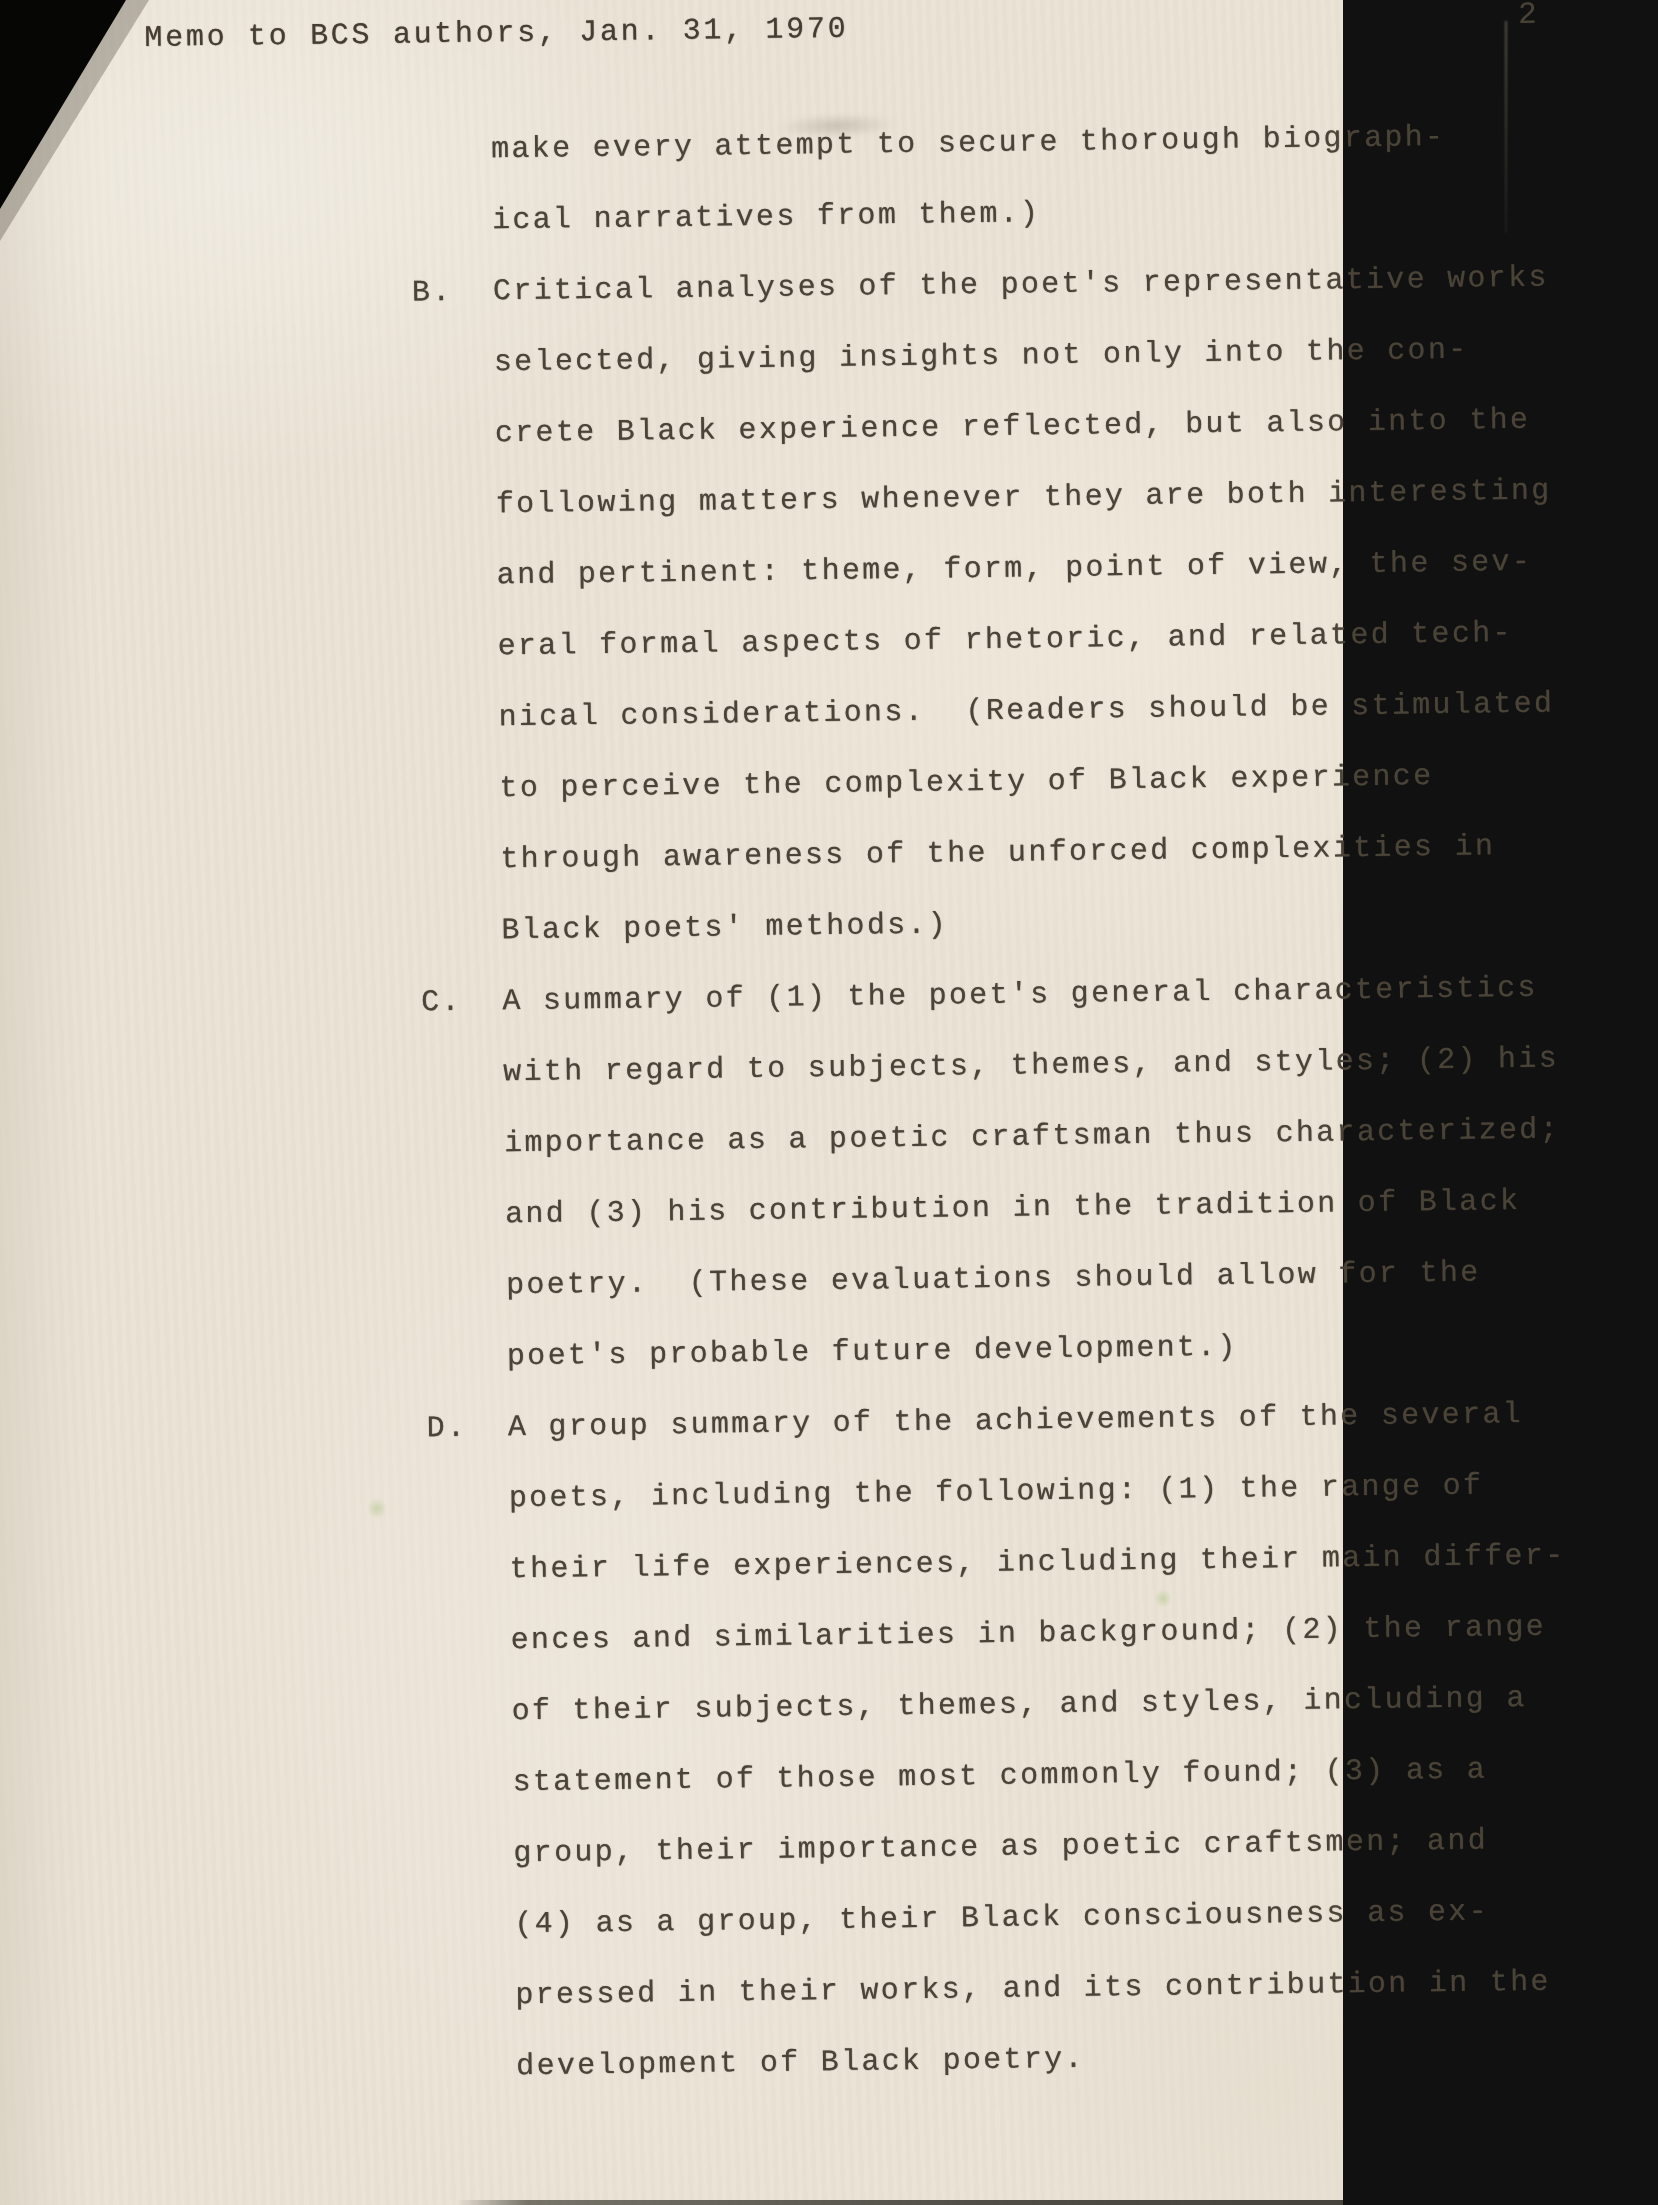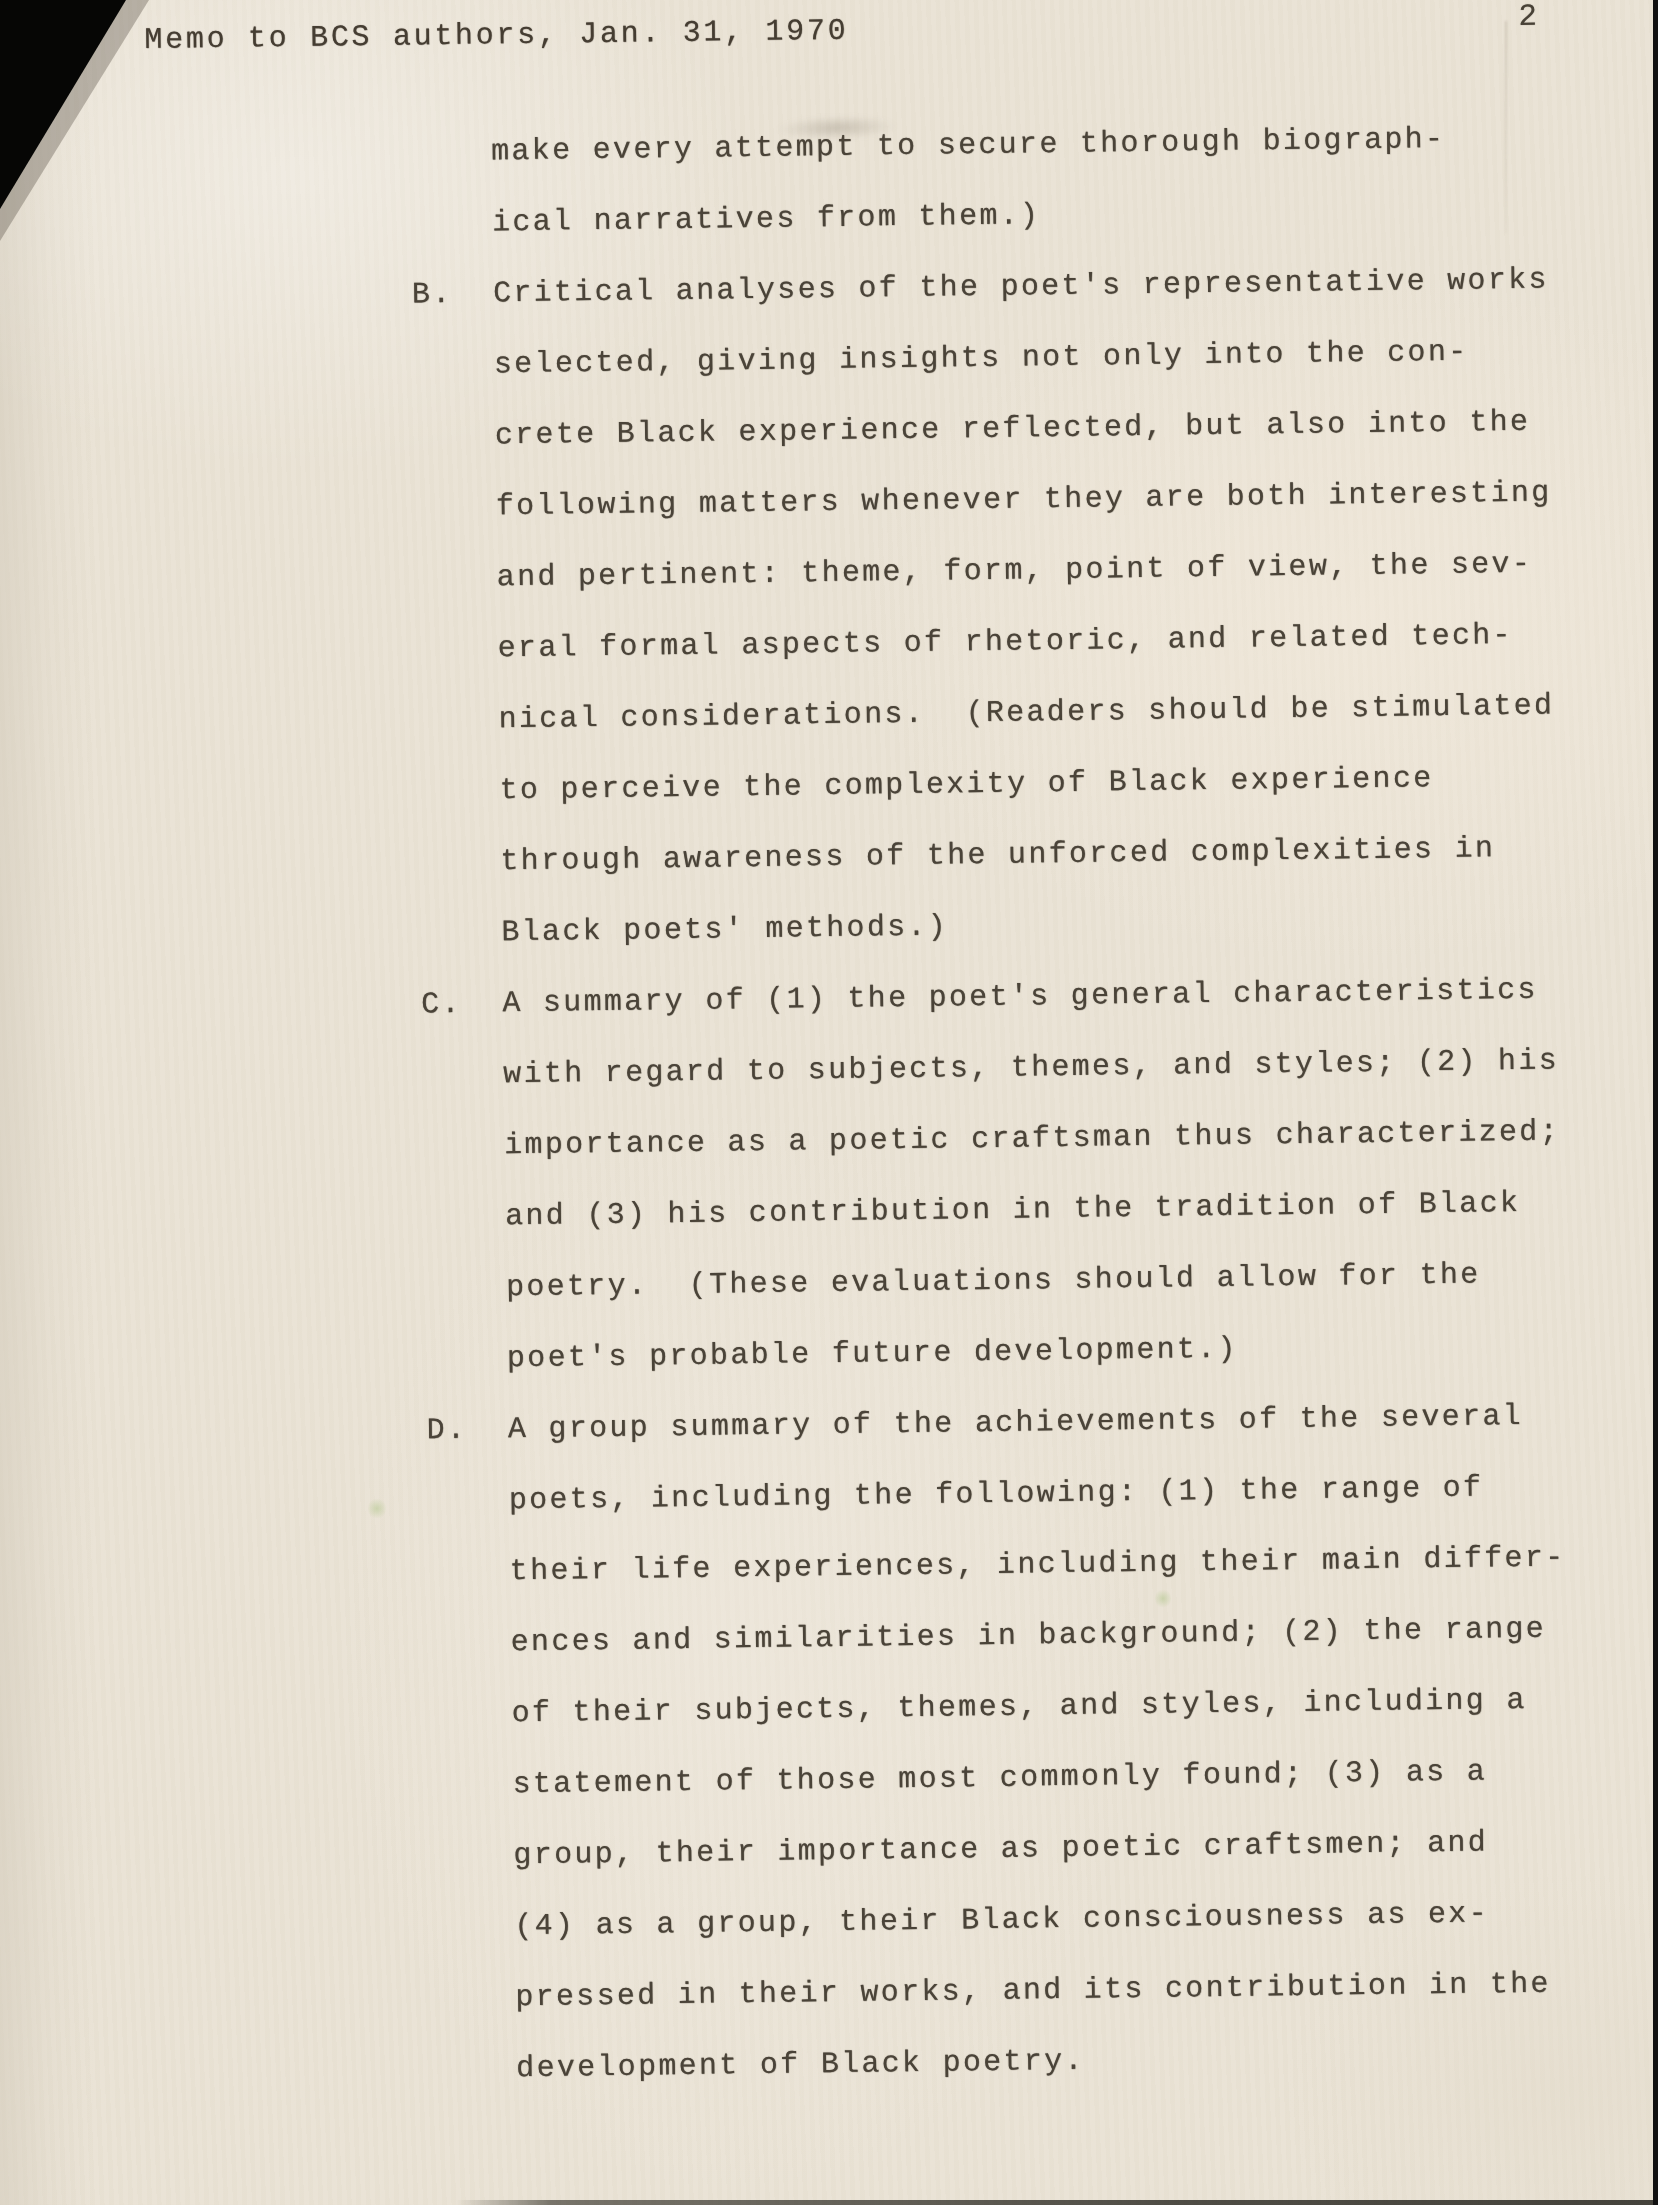--- a/index.html
+++ b/index.html
@@ -5,21 +5,21 @@
   html, body {
     margin: 0;
     padding: 0;
     width: 1659px;
     height: 2205px;
     overflow: hidden;
     background: #111;
   }
   .scan-page {
     position: relative;
-    width: 1653px;
+    width: 1343px;
     height: 2205px;
     background-color: #e9e2d4;
     background-image:
       radial-gradient(ellipse 743px 477px at 18% 8%,  rgba(255,255,255,0.30), rgba(255,255,255,0) 62%),
       radial-gradient(ellipse 849px 583px at 82% 28%, rgba(244,235,221,0.55), rgba(244,235,221,0) 60%),
       radial-gradient(ellipse 636px 849px at 45% 75%, rgba(241,235,225,0.45), rgba(241,235,225,0) 65%),
       radial-gradient(ellipse 477px 371px at 95% 95%,  rgba(226,218,202,0.50), rgba(226,218,202,0) 60%),
       linear-gradient(90deg, rgba(210,202,186,0.55) 0px, rgba(210,202,186,0.18) 48px, rgba(210,202,186,0) 95px),
       repeating-linear-gradient(88deg, rgba(255,255,255,0.045) 0 4.8px, rgba(198,190,172,0.045) 4.8px 9.5px);
     font-family: "Liberation Mono", "DejaVu Sans Mono", monospace;

